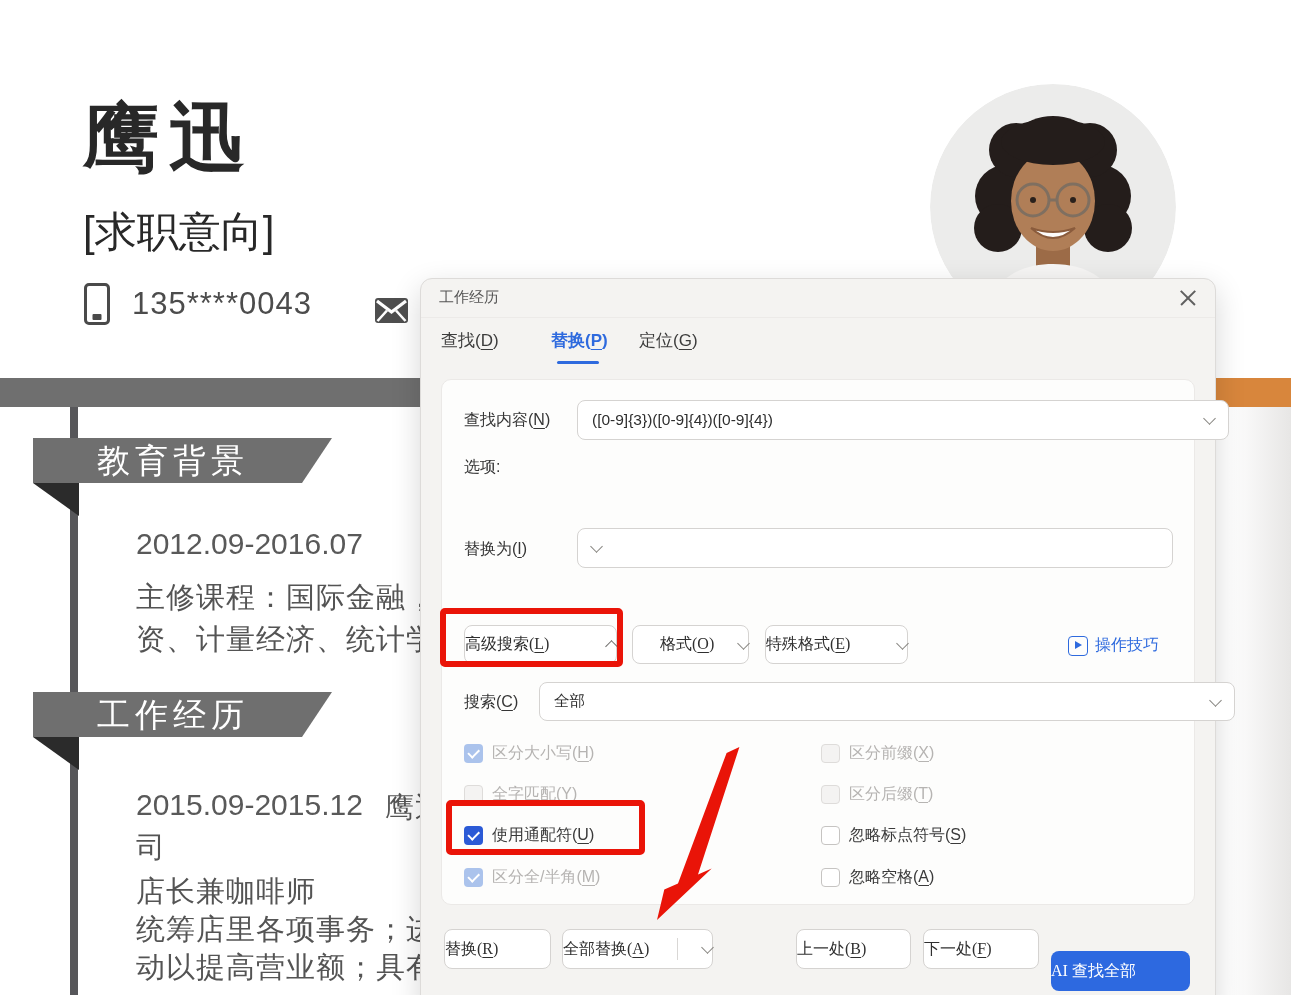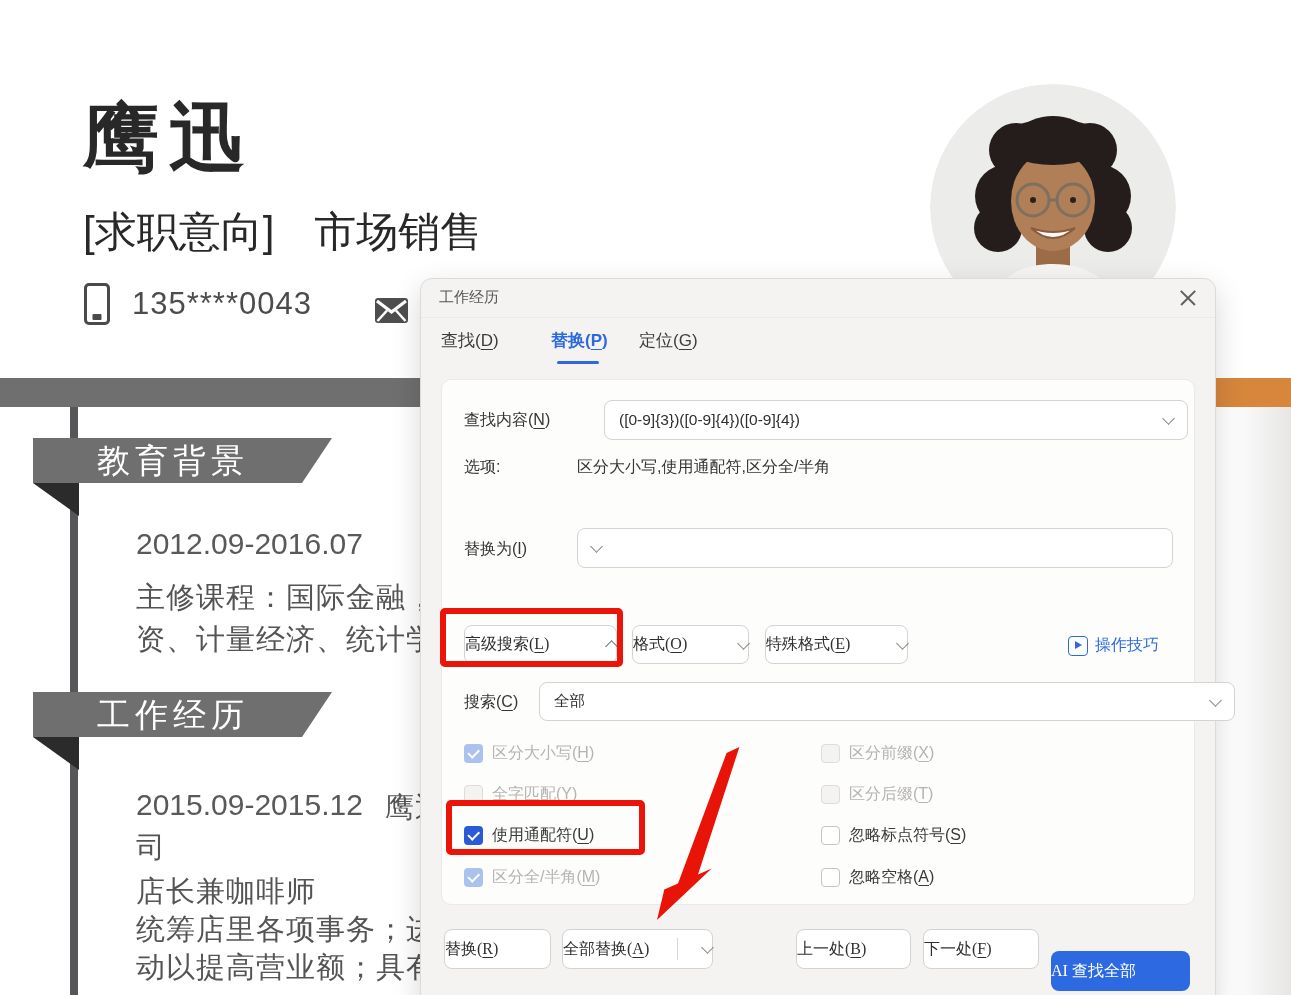--- a/index.html
+++ b/index.html
@@ -69,21 +69,20 @@
 <body>
 
 <div class="stage">
 
   <div>
     <div class="abs res-name">鹰迅</div>
 
     <div class="abs res-intent">
       <span>[求职意向]</span>
       <span class="gap"></span>
-      <span>市场销售</span>
     </div>
 
     <div class="abs phone-row">
       <span class="phone-icon"></span>
       <span class="phone-num">135****0043</span>
     </div>
 
     <svg class="abs" style="left:375px;top:298px;" width="33" height="25" viewBox="0 0 33 25">
       <rect width="33" height="25" rx="3" fill="#4e4e4e"></rect>
       <path d="M2,3 L16.5,14 L31,3" stroke="#fff" stroke-width="3.2" fill="none"></path>
@@ -145,38 +144,37 @@
     <div class="abs dlg-div"></div>
 
     <div class="abs tab" style="left:20px;"><span>查找(</span><span class="ul">D</span><span>)</span></div>
     <div class="abs tab active" style="left:130px;"><span>替换(</span><span class="ul">P</span><span>)</span></div>
     <div class="abs tab" style="left:218px;"><span>定位(</span><span class="ul">G</span><span>)</span></div>
     <div class="abs tab-underline"></div>
 
     <div class="abs card">
 
       <div class="abs flabel" style="left:22px;top:30px;"><span>查找内容(</span><span class="ul">N</span><span>)</span></div>
-      <div class="abs combo" style="left:135px;top:20px;width:584px;margin-left:27px;">
+      <div class="abs combo" style="left:135px;top:20px;width:652px;">
         <span class="val">([0-9]{3})([0-9]{4})([0-9]{4})</span>
         <span class="chev"></span>
       </div>
 
       <div class="abs flabel" style="left:22px;top:77px;">选项:</div>
-      <div class="abs flabel" style="left:135px;top:77px;">区分大小写,使用通配符,区分全/半角</div>
 
       <div class="abs flabel" style="left:22px;top:159px;"><span>替换为(</span><span class="ul">I</span><span>)</span></div>
       <div class="abs combo" style="left:135px;top:148px;width:596px;">
         <span class="chev"></span>
       </div>
 
       <div class="abs btn" style="left:22px;top:245px;width:153px;height:39px;gap:10px;">
         <span><span>高级搜索(</span><span class="ul">L</span><span>)</span></span>
         <span class="caret-up"></span>
       </div>
-      <div class="abs btn" style="left:190px;top:245px;width:117px;height:39px;gap:10px;">
+      <div class="abs btn" style="left:190px;top:245px;width:117px;height:39px;gap:10px;padding-left:27px;">
         <span><span>格式(</span><span class="ul">O</span><span>)</span></span>
         <span class="chev"></span>
       </div>
       <div class="abs btn" style="left:323px;top:245px;width:143px;height:39px;gap:10px;">
         <span><span>特殊格式(</span><span class="ul">E</span><span>)</span></span>
         <span class="chev"></span>
       </div>
       <div class="abs tips" style="left:626px;top:255px;">
         <span class="play-ic"></span>
         <span>操作技巧</span>

